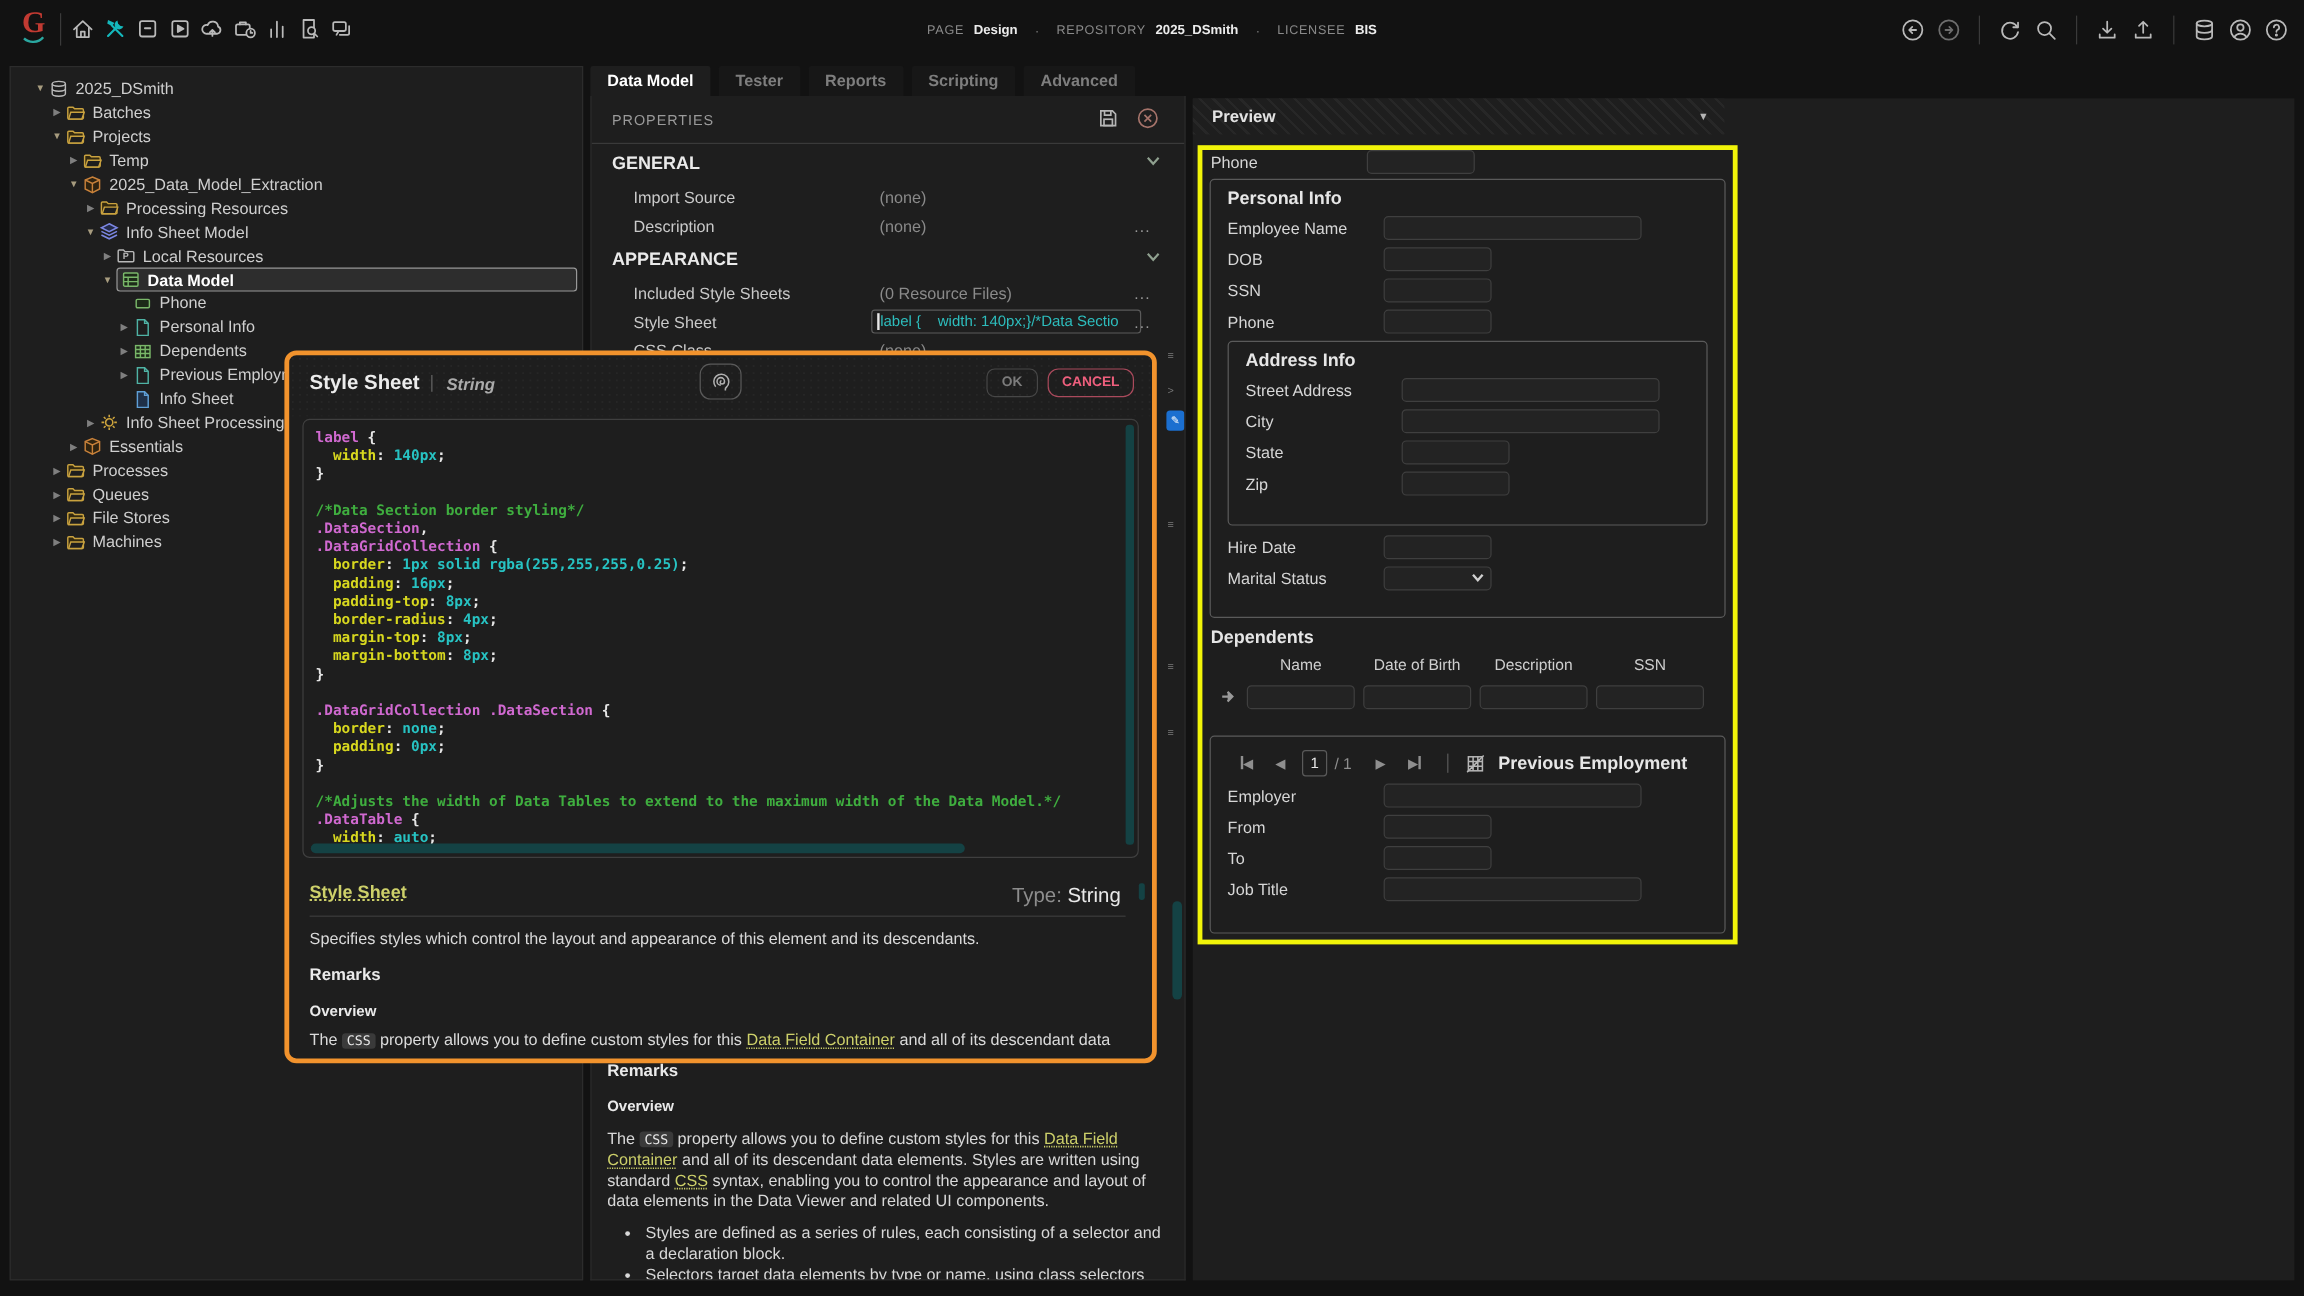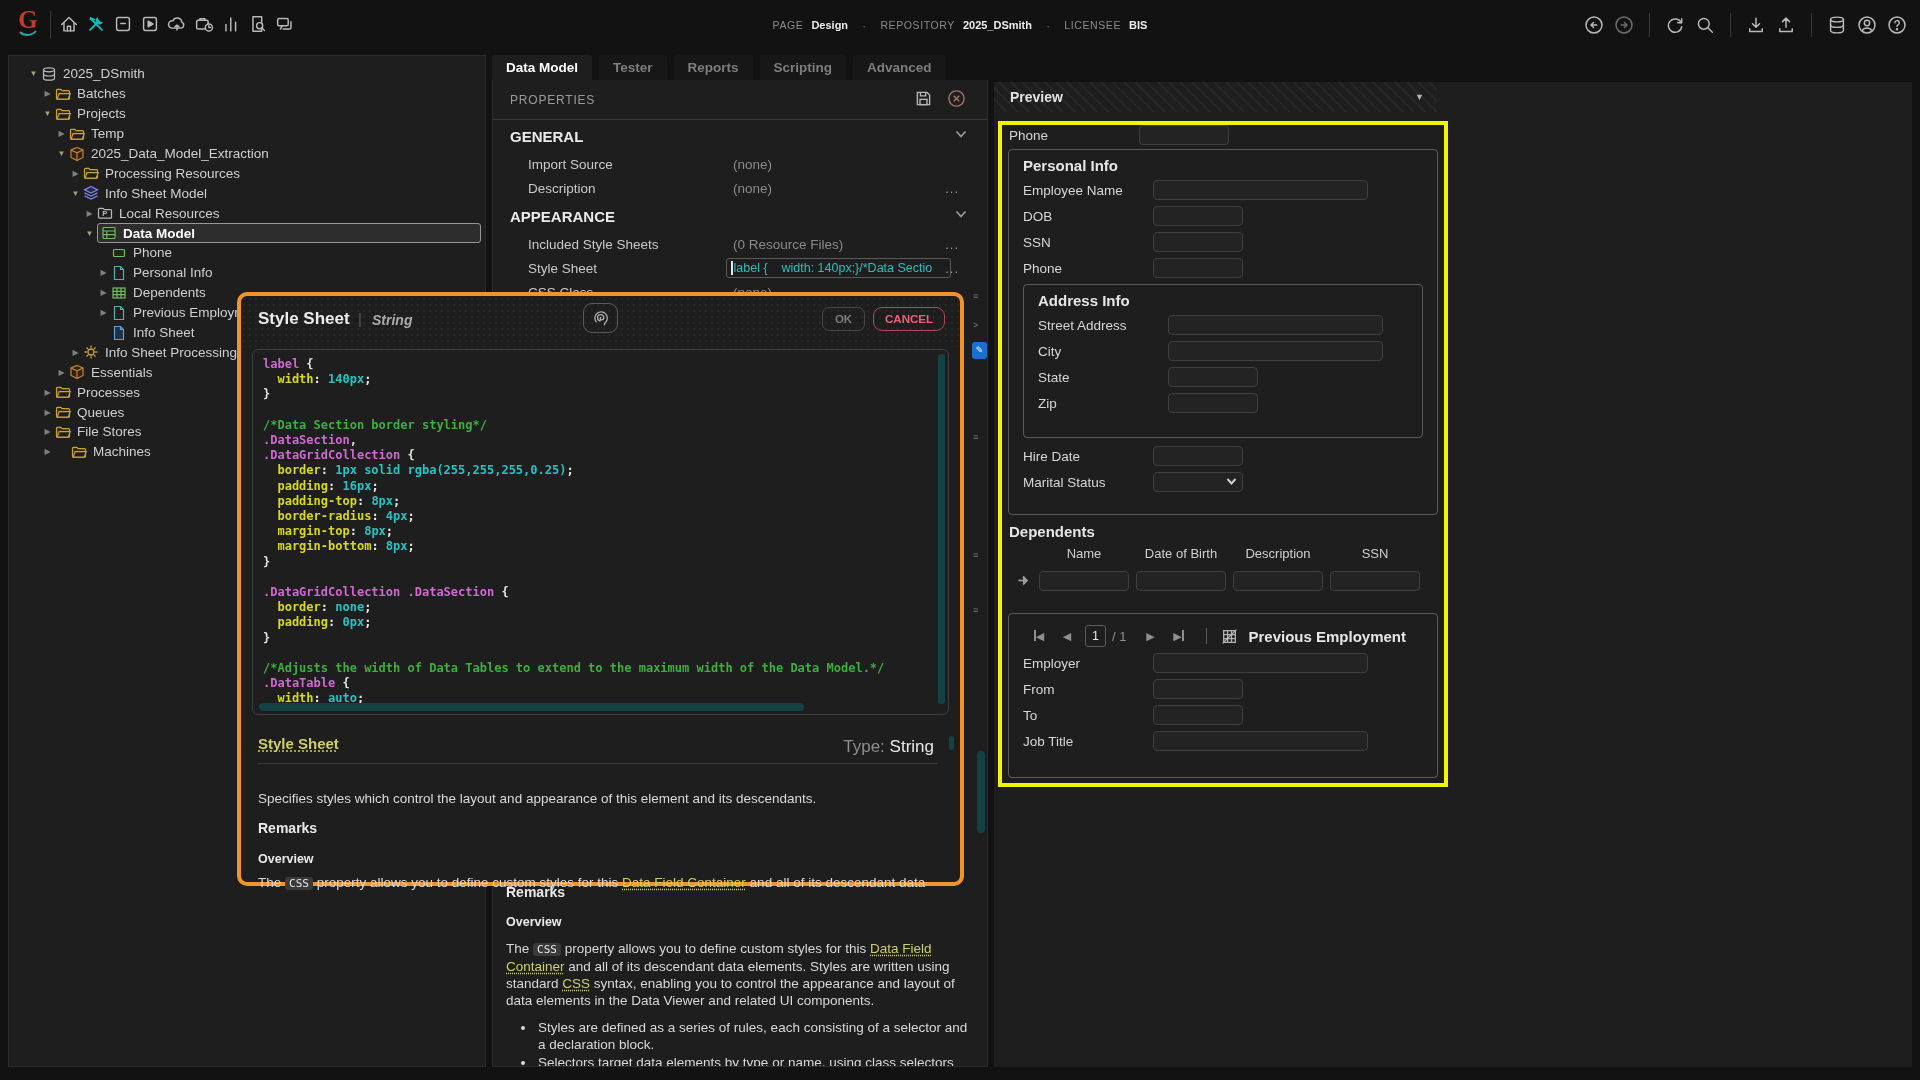--- a/index.html
+++ b/index.html
@@ -121,21 +121,21 @@
 #help li{margin-top:1px}
 #modal-title{font-size:17px}
 #modal-tsep{left:117px;font-size:15px;top:14px}
 #modal-type{left:131px;font-size:14px}
 #btn-ok{right:95px;width:43px;height:24px;top:11px;border-radius:7px;font-size:11.5px}
 #btn-cancel{right:15px;width:72px;height:24px;top:11px;border-radius:9px;font-size:11.5px}
 #modal-brain{left:342px;top:7px;width:35px;height:30px;border-radius:9px;border:1.5px solid #5a5a5a}
 #mdoc{top:439px}
 #mdoc-remarks{margin-top:14px}
 #mdoc-overview{margin-top:16px}
-#mdoc-summary{margin-top:27px}
+#mdoc-summary{margin-top:11px}
 .pbox{margin:0 6px 8px;padding:3px 14px 14px}
 .frow{margin:6px 0}
 .ptitle{margin:4px 0 6px}
 #dep-block{margin-top:6px}
 #dep-headers{margin-bottom:10px}
 .tab{padding:0 14px}
 #props-bar{padding-left:17px;font-size:12px;letter-spacing:0.8px}
 .pgh{padding-left:17px}
 .prow{padding-left:35px}
 .pgh .chev{right:20px}
@@ -509,21 +509,21 @@
           <svg width="16" height="16" viewBox="0 0 16 16" fill="#33290f" stroke="#c9a23f" stroke-width="1.2">
             <path d="M1.5 4.2c0-.5.4-.9.9-.9h3.4l1.4 1.4h6.4c.5 0 .9.4.9.9v6.6c0 .5-.4.9-.9.9H2.4c-.5 0-.9-.4-.9-.9z"></path>
             <path d="M2.2 13.1 4 7.6h11.2l-2 5.5z" fill="#1e1e1e"></path>
           </svg>
         </span>
         <span class="tlabel">File Stores</span>
       </span>
     </div>
     <div class="trow" style="padding-left: 31px;">
       <span class="exp closed">▶</span>
-      <span style="display: flex; align-items: center; margin-left: 16px;">
+      <span style="display: flex; align-items: center;">
         <span class="ticon">
           <svg width="16" height="16" viewBox="0 0 16 16" fill="#33290f" stroke="#c9a23f" stroke-width="1.2">
             <path d="M1.5 4.2c0-.5.4-.9.9-.9h3.4l1.4 1.4h6.4c.5 0 .9.4.9.9v6.6c0 .5-.4.9-.9.9H2.4c-.5 0-.9-.4-.9-.9z"></path>
             <path d="M2.2 13.1 4 7.6h11.2l-2 5.5z" fill="#1e1e1e"></path>
           </svg>
         </span>
         <span class="tlabel">Machines</span>
       </span>
     </div>
   </div>

